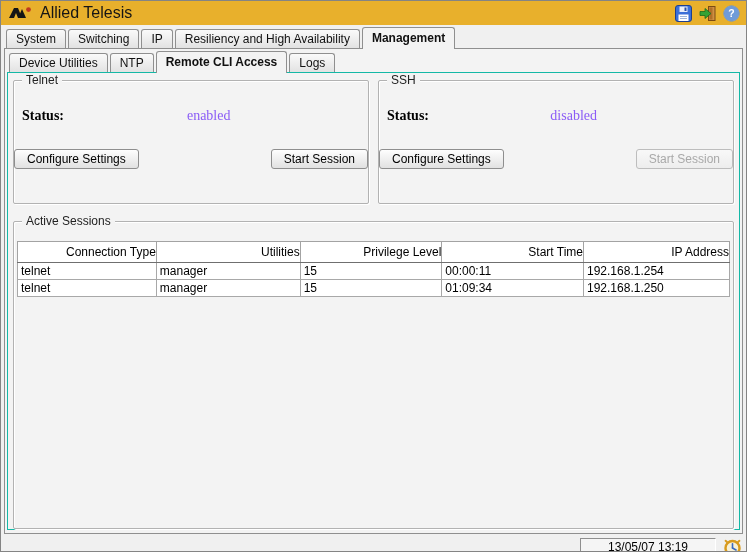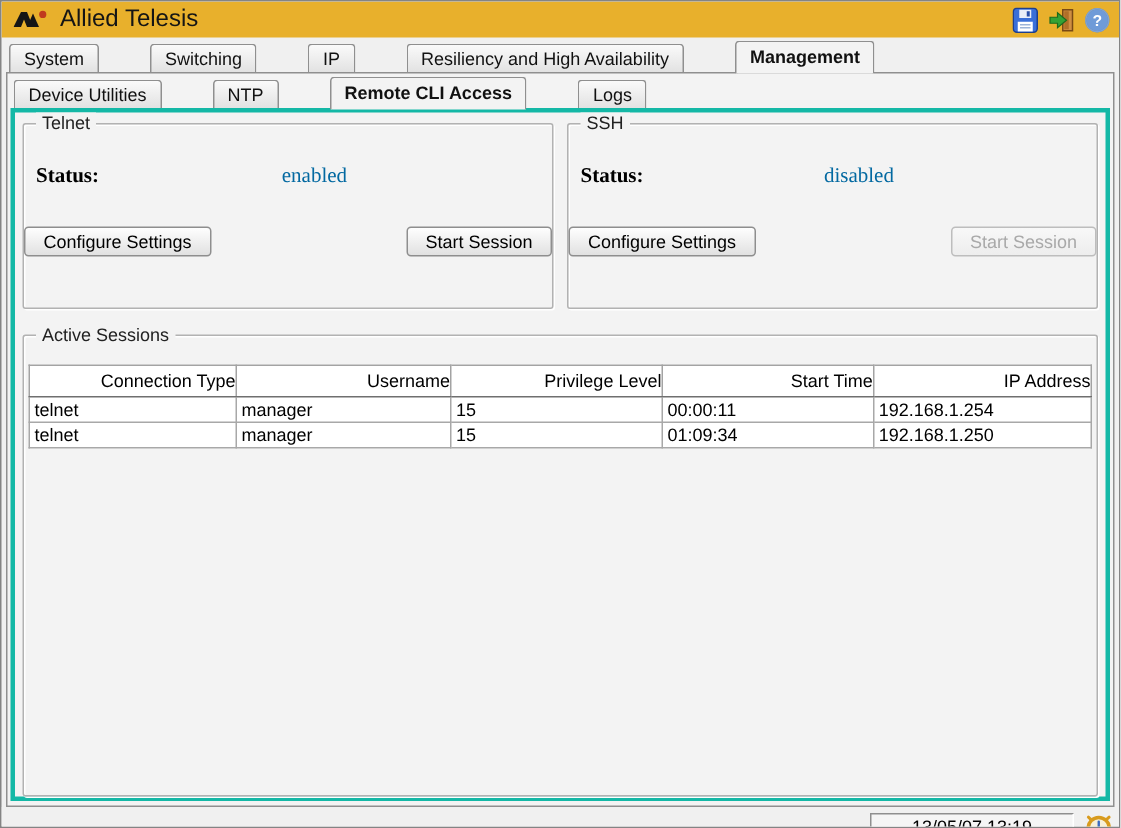--- a/index.html
+++ b/index.html
@@ -22,21 +22,21 @@
     padding: 0 6px 0 8px;
   }
   .titlebar-title { font-size: 16px; color: #151515; margin-left: 7px; }
   .titlebar-spacer { flex: 1; }
   .tb-iconbtn { width: 18px; height: 18px; margin-left: 6px; cursor: pointer; display: flex; align-items: center; justify-content: center; }
 
   
   .tabrow {
     flex: none; display: flex; align-items: flex-end;
     padding: 3px 0 0 5px; height: 23px;
-    position: relative; z-index: 3; gap: 32px;
+    position: relative; z-index: 3;
   }
   .tab {
     height: 19px; line-height: 18px;
     padding: 0 9px; font-size: 12px; color: #111;
     background: linear-gradient(#fafafa, #e2e2e2);
     border: 1px solid #8f8f8f; border-bottom: none;
     border-radius: 3px 3px 0 0;
     margin-right: 2px; cursor: pointer; white-space: nowrap;
   }
   .tab.active {
@@ -49,21 +49,21 @@
   .main-panel {
     flex: 1; margin: 0 3px;
     border: 1px solid #8f8f8f;
     background: #f3f3f3;
     display: flex; flex-direction: column;
     position: relative; z-index: 2;
   }
   .subtabrow { padding-left: 4px; }
   .sub-panel {
     flex: 1; margin: 0 2px 3px 2px;
-    border: 3px solid #14b8a6;
+    border: 1px solid #14b8a6;
     background: #f3f3f3;
     padding: 7px 5px 0 5px;
     position: relative; z-index: 2;
   }
 
   
   .groupbox {
     position: relative;
     border: 1px solid #b2b2b2;
     border-radius: 2px;
@@ -77,21 +77,21 @@
   .groups-row { display: flex; gap: 9px; }
   .svc-group { flex: 1; height: 124px; }
 
   .status-row { margin-top: 27px; position: relative; height: 18px; }
   .status-label {
     position: absolute; left: 8px; top: 0;
     font-family: "Liberation Serif", serif; font-weight: bold; font-size: 14px; color: #000;
   }
   .status-value {
     position: absolute; left: 55%; transform: translateX(-50%); top: 0;
-    font-family: "Liberation Serif", serif; font-size: 14px; color: #0369a1; white-space: nowrap;
+    font-family: "Liberation Serif", serif; font-size: 14px; color: #8b5cf6; white-space: nowrap;
   }
   .button-row { margin-top: 23px; display: flex; justify-content: space-between; gap: 4px; }
   .btn {
     height: 20px; padding: 0 12px;
     font-family: "Liberation Sans", sans-serif; font-size: 12px; color: #000;
     background: linear-gradient(#fefefe, #e1e1e1);
     border: 1px solid #8e8e8e; border-radius: 3px;
     cursor: pointer; white-space: nowrap;
   }
   .btn.disabled {
@@ -223,21 +223,21 @@
         </div>
 
       </div>
 
       <div class="groupbox sessions-group">
         <span class="groupbox-title">Active Sessions</span>
         <table class="sessions-table">
           <thead>
             <tr>
               <th style="width:19.5%">Connection Type</th>
-              <th style="width:20.2%">Username</th>
+              <th style="width:20.2%">Utilities</th>
               <th style="width:19.9%">Privilege Level</th>
               <th style="width:19.9%">Start Time</th>
               <th style="width:20.5%">IP Address</th>
             </tr>
           </thead>
           <tbody>
             <tr>
               <td>telnet</td>
               <td>manager</td>
               <td>15</td>

